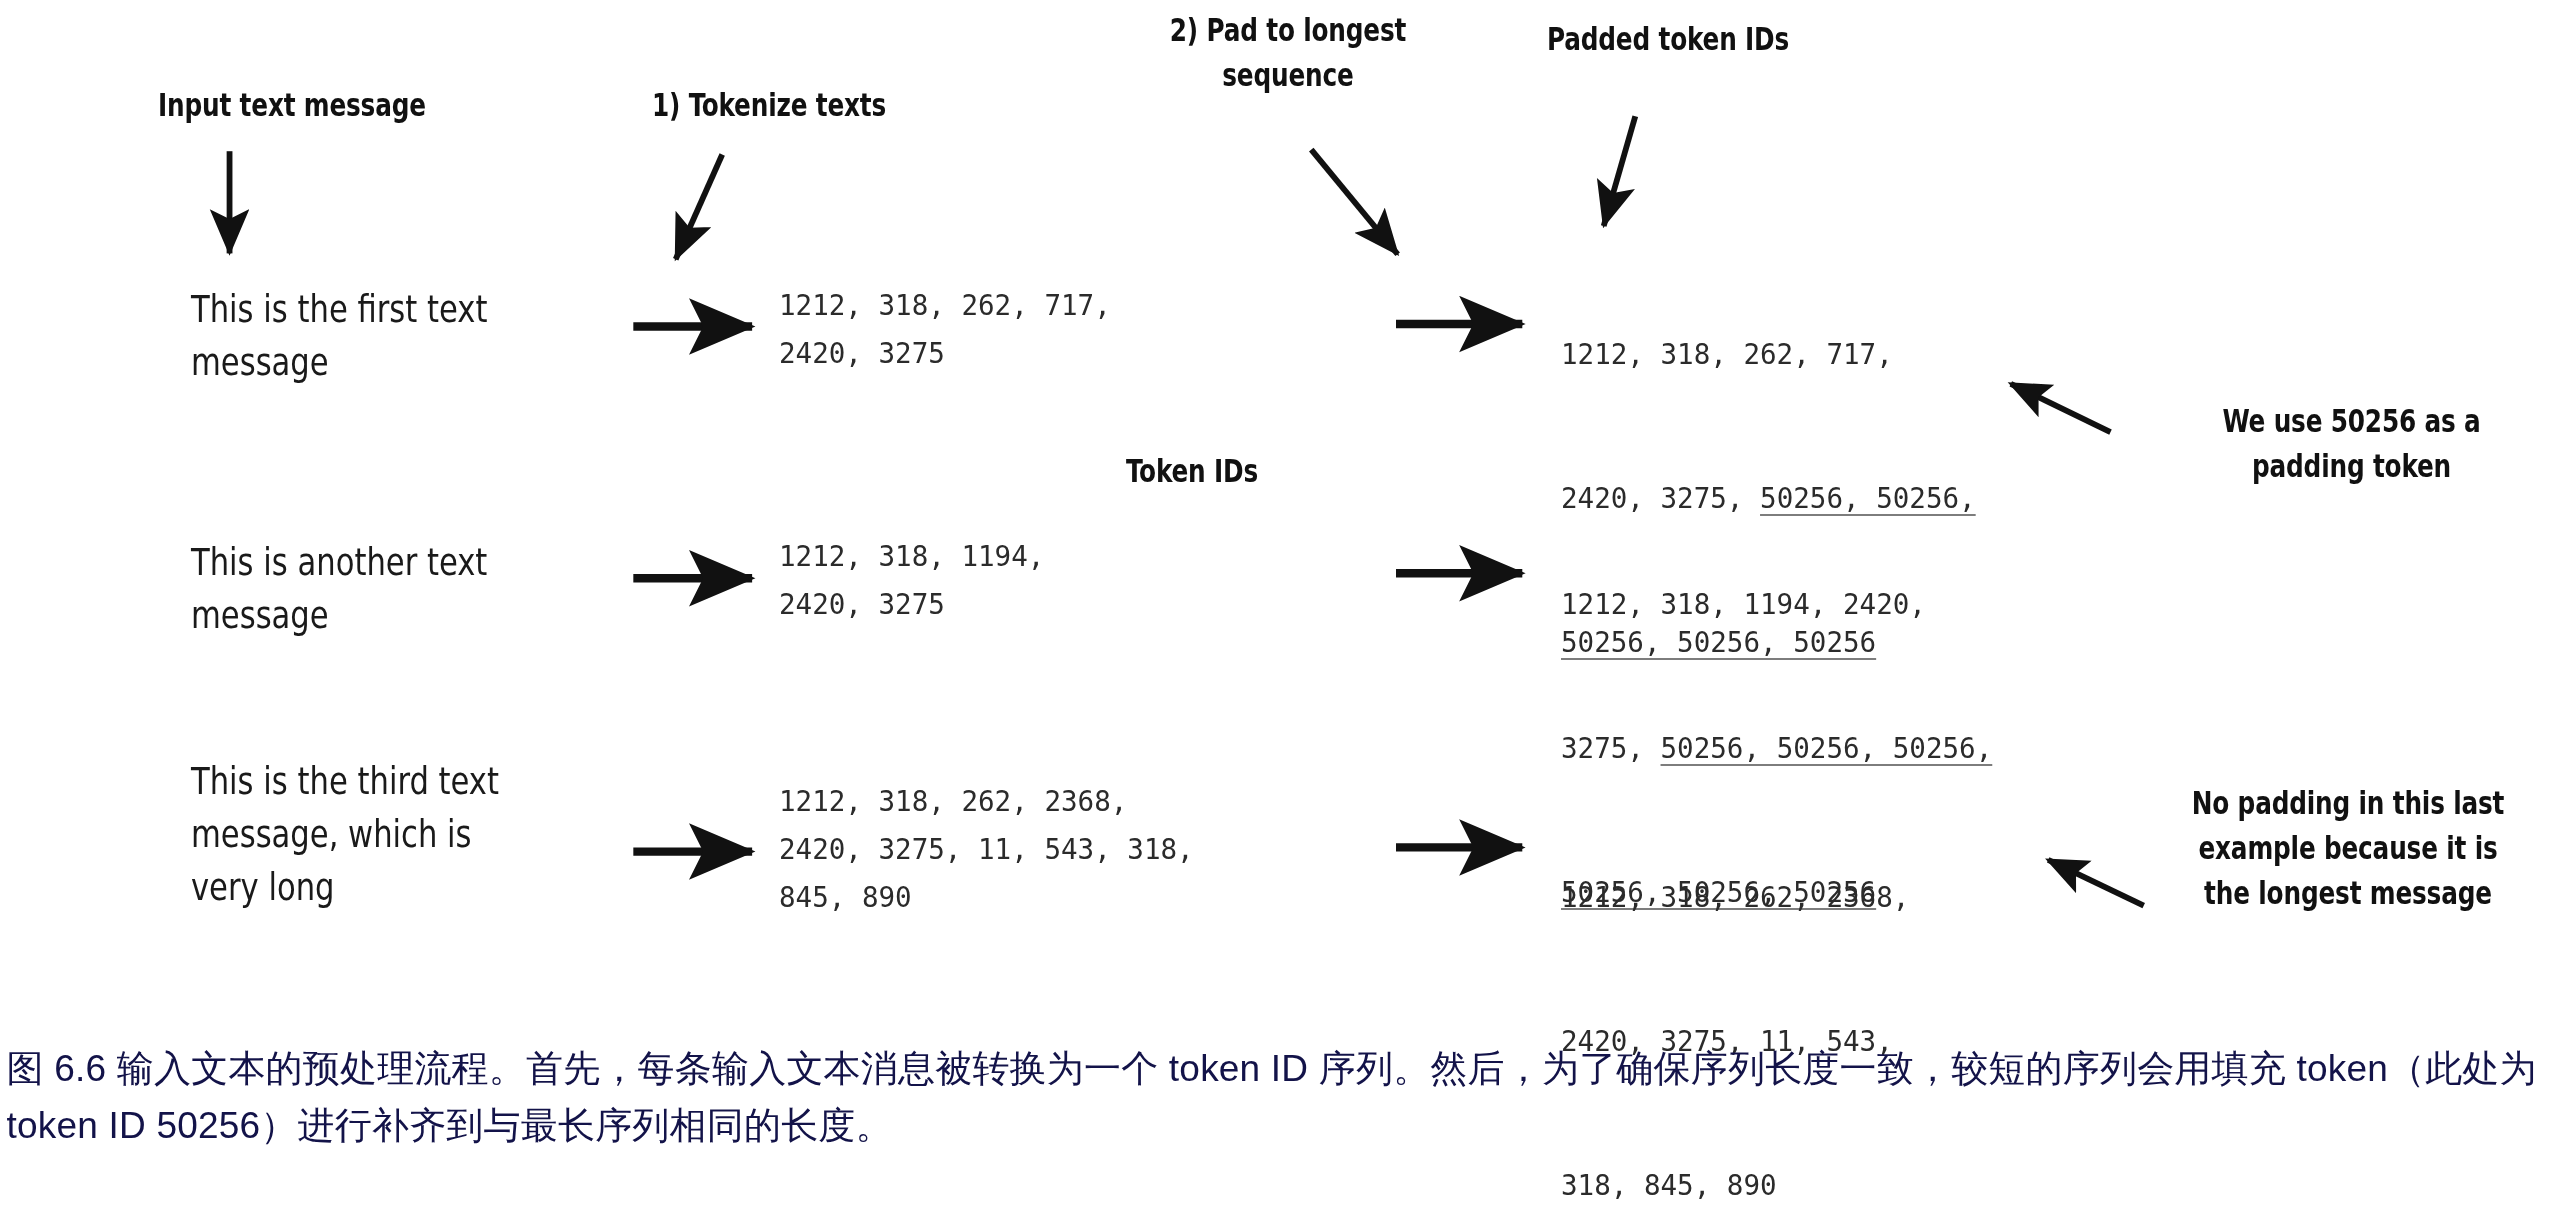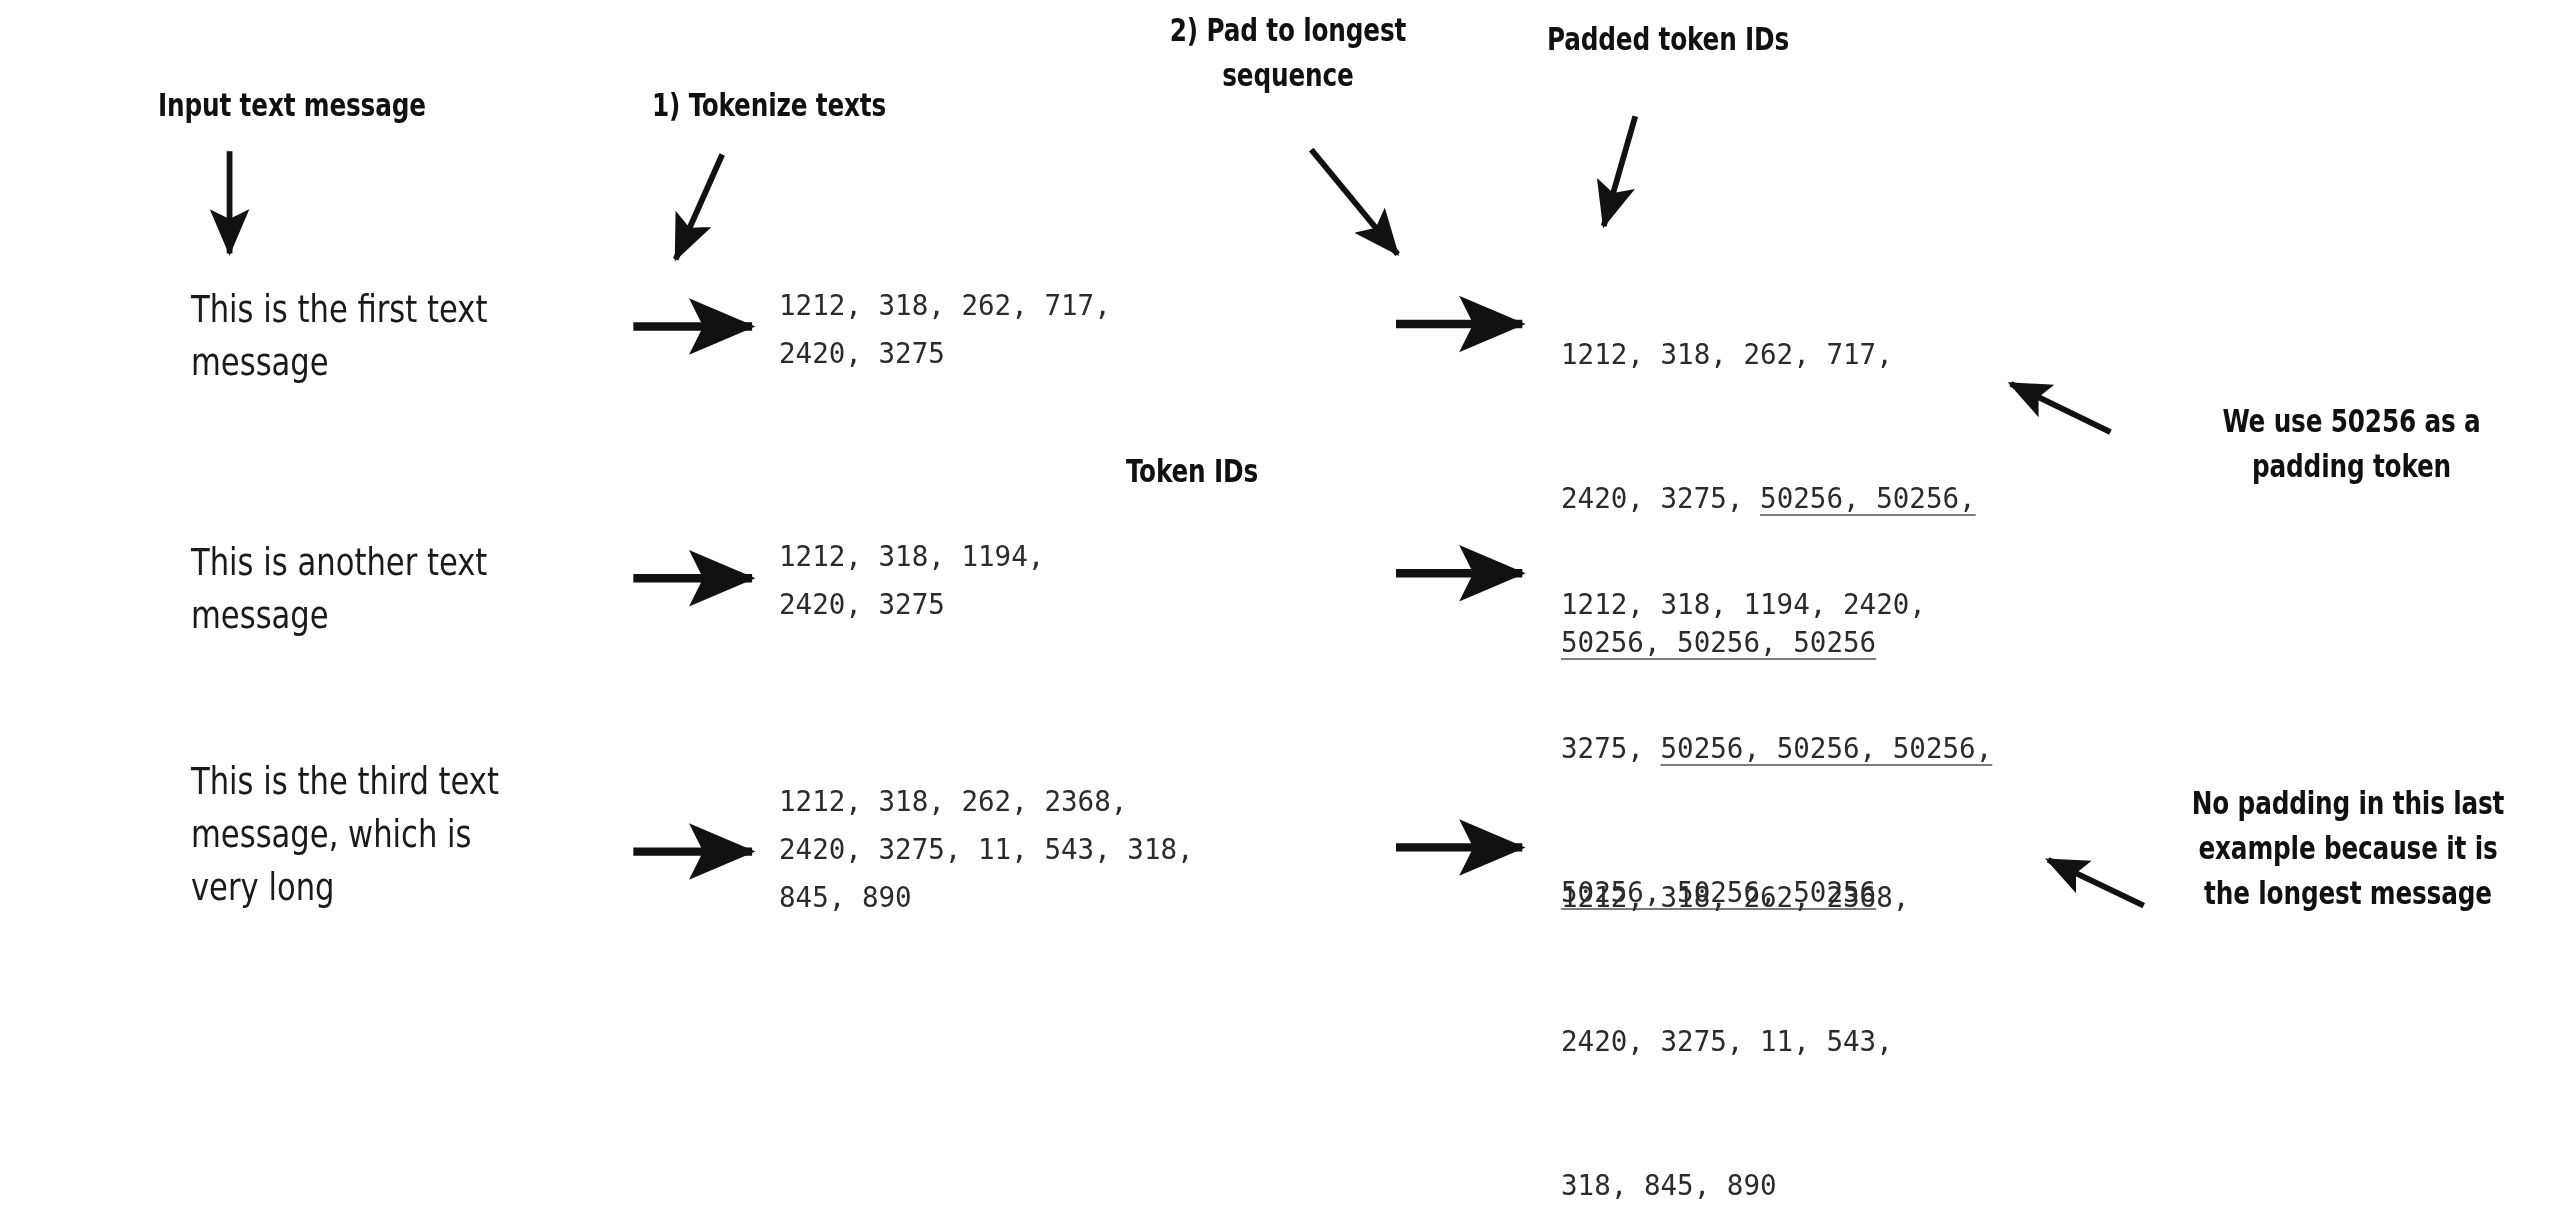--- a/index.html
+++ b/index.html
@@ -185,15 +185,16 @@
   <div class="abs ids" style="left:779px; top:777px;">1212, 318, 262, 2368,
 2420, 3275, 11, 543, 318,
 845, 890</div>
 
   <div class="abs ids" style="left:1561px; top:777px;">
     <div>1212, 318, 262, 2368,</div>
     <div>2420, 3275, 11, 543,</div>
     <div>318, 845, 890</div>
   </div>
 
+  <div id="caption">图 6.6 输入文本的预处理流程。首先，每条输入文本消息被转换为一个 token ID 序列。然后，为了确保序列长度一致，较短的序列会用填充 token（此处为 token ID 50256）进行补齐到与最长序列相同的长度。</div>
 
 </div>
 
 
 </body></html>

